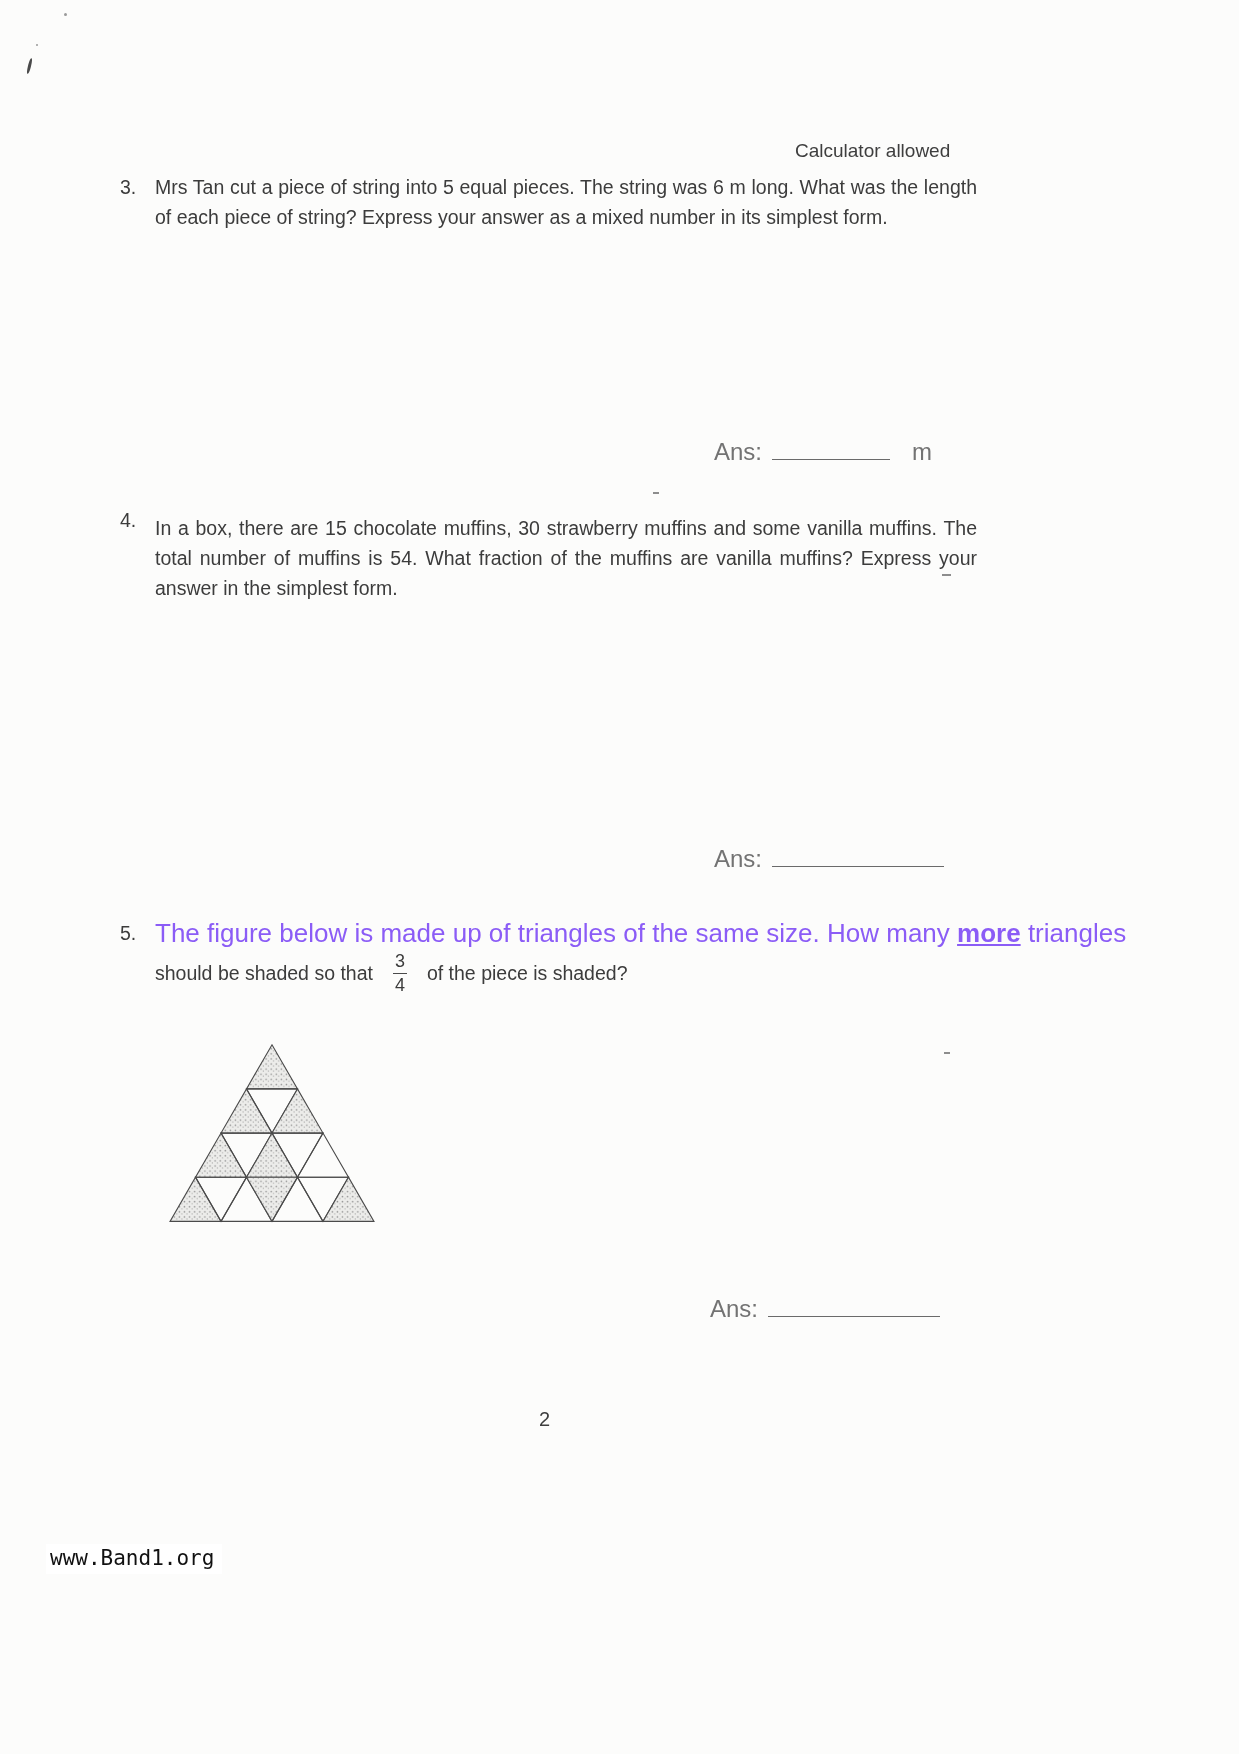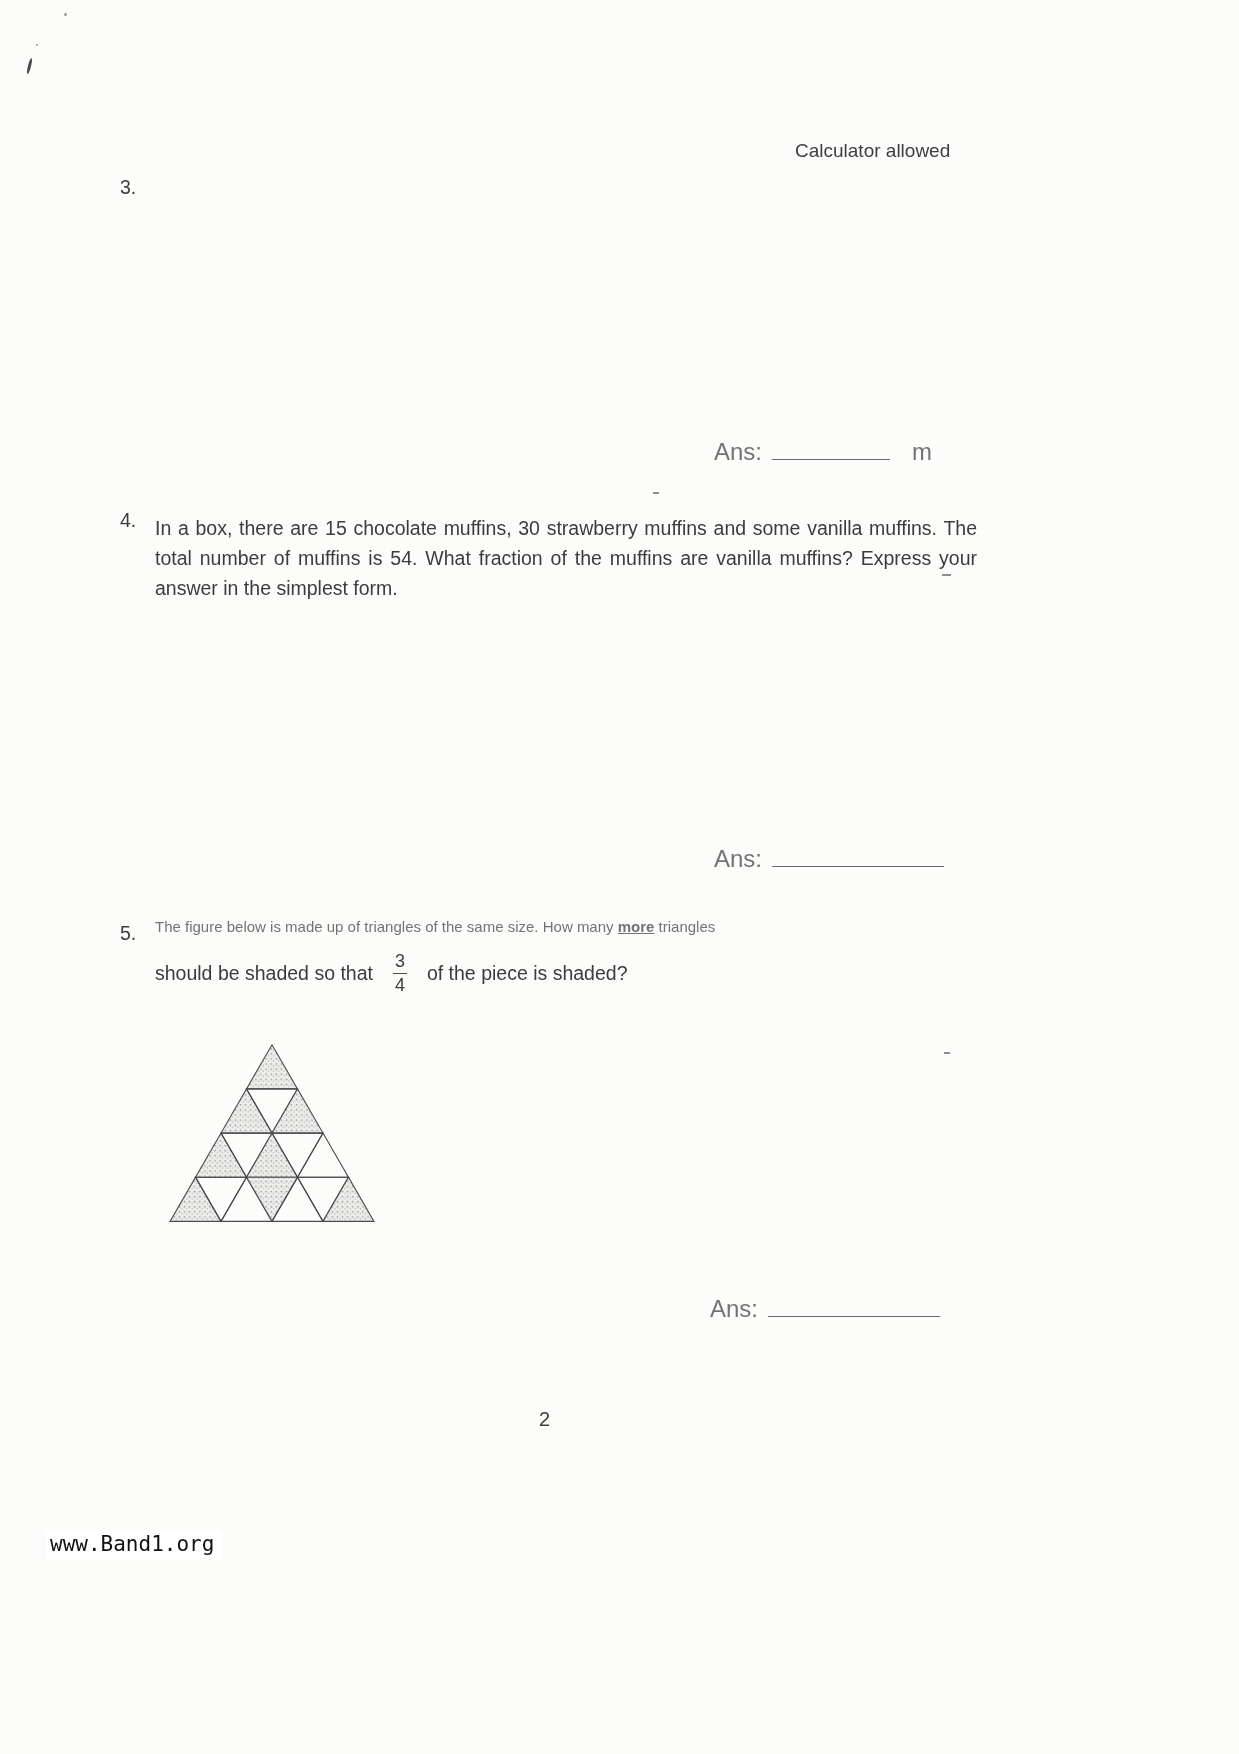--- a/index.html
+++ b/index.html
@@ -35,21 +35,21 @@
     text-align:center;
   }
   .blank{
     display:inline-block;
     height:18px;
     border-bottom:1.7px solid #6a6a6a;
     vertical-align:baseline;
   }
   .blank.short{width:118px;margin-left:10px;margin-right:22px;}
   .blank.long{width:172px;margin-left:10px;}
-  .q5-line1{font-size:15px;white-space:nowrap;color:#737373;}
+  .q5-line1{font-size:26px;white-space:nowrap;color:#8b5cf6;}
   .q5-line1 .bold-word{font-weight:bold;text-decoration:underline;}
   .q5-line2{
     display:inline-flex;
     align-items:center;
     gap:9px;
     font-size:19.5px;
     color:#3c3c3c;
     white-space:nowrap;
   }
   .fraction{
@@ -65,20 +65,21 @@
     border-top:1.6px solid #4a4a4a;
     margin:1px 0;
   }
   .page-number{font-size:20px;color:#3e3e3e;}
   .footer-url{
     font-family:"DejaVu Sans Mono", monospace;
     font-size:21px;
     color:#111;
     background:#ffffff;
     padding:2px 8px 4px 4px;
+    margin-top:14px;
   }
   .figure-wrap{width:208px;height:184px;}
   
   .artifact-stroke{
     width:3px;height:16px;background:#4a4a4a;
     border-radius:45%;
     transform:rotate(14deg);
   }
   .artifact-dot{background:#9a9a9a;border-radius:50%;}
   .artifact-dash{background:#8d8d8d;}
@@ -88,20 +89,21 @@
 
 <div class="page">
 
   <div class="abs artifact-dot" style="left:64px;top:13px;width:3px;height:3px;"></div>
   <div class="abs artifact-dot" style="left:36px;top:44px;width:2px;height:2px;"></div>
   <div class="abs artifact-stroke" style="left:28px;top:58px;"></div>
 
   <div class="abs header-note" style="left:795px;top:140px;">Calculator allowed</div>
 
   <div class="abs qnum" style="left:120px;top:172px;">3.</div>
+  <div class="abs qtext" style="left:155px;top:172px;width:822px;">Mrs Tan cut a piece of string into 5 equal pieces. The string was 6 m long. What was the length of each piece of string? Express your answer as a mixed number in its simplest form.</div>
 
   <div class="abs ans-row" style="left:714px;top:438px;">
     <span>Ans:</span><span class="blank short"></span><span>m</span>
   </div>
 
   <div class="abs artifact-dash" style="left:653px;top:492px;width:6px;height:2px;"></div>
 
   <div class="abs qnum" style="left:120px;top:505px;">4.</div>
   <div class="abs qtext" style="left:155px;top:505px;width:822px;margin-top:8px;">In a box, there are 15 chocolate muffins, 30 strawberry muffins and some vanilla muffins. The total number of muffins is 54. What fraction of the muffins are vanilla muffins? Express your answer in the simplest form.</div>
   <div class="abs artifact-dash" style="left:942px;top:574px;width:9px;height:2px;"></div>

